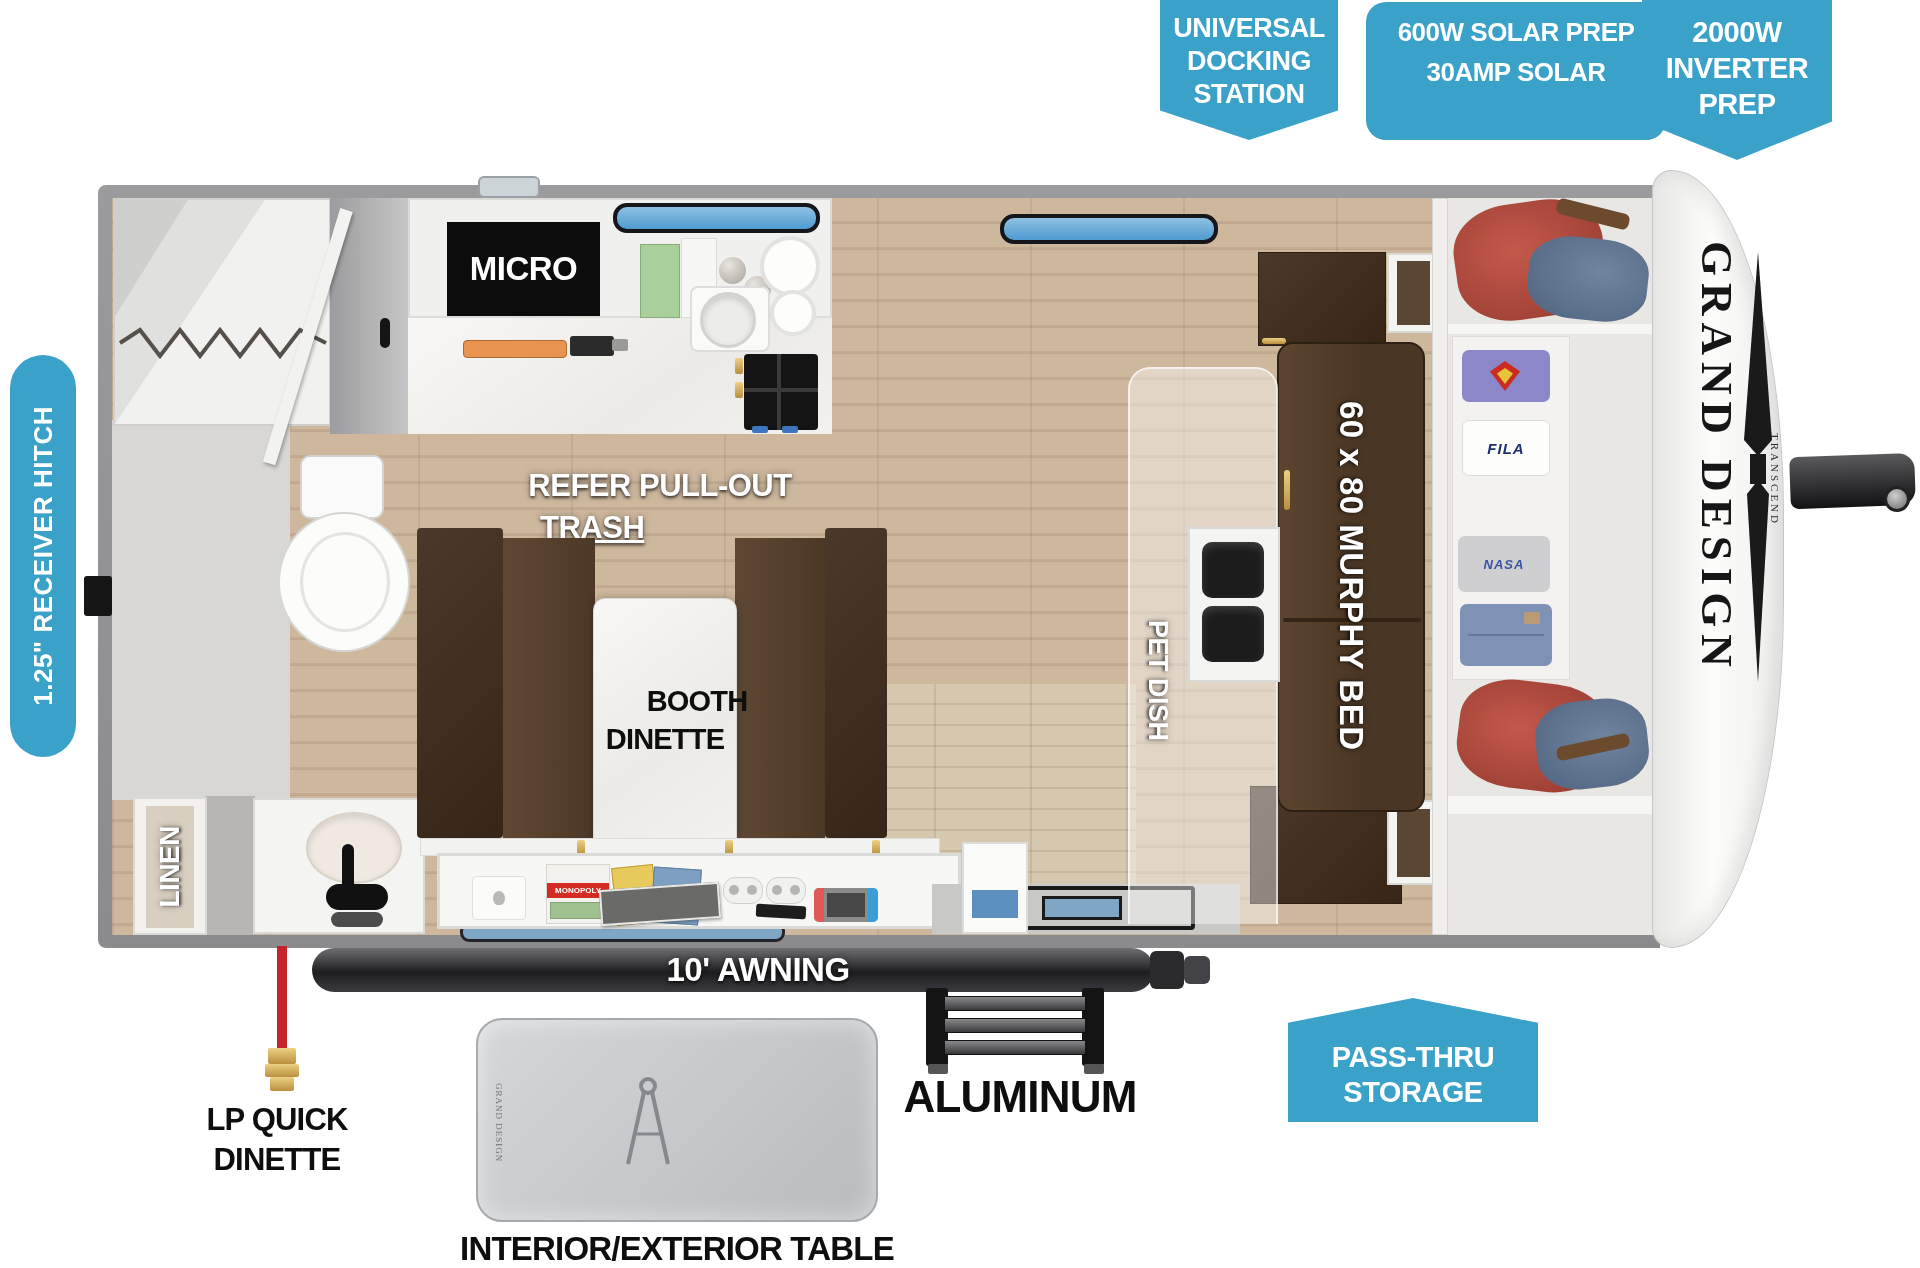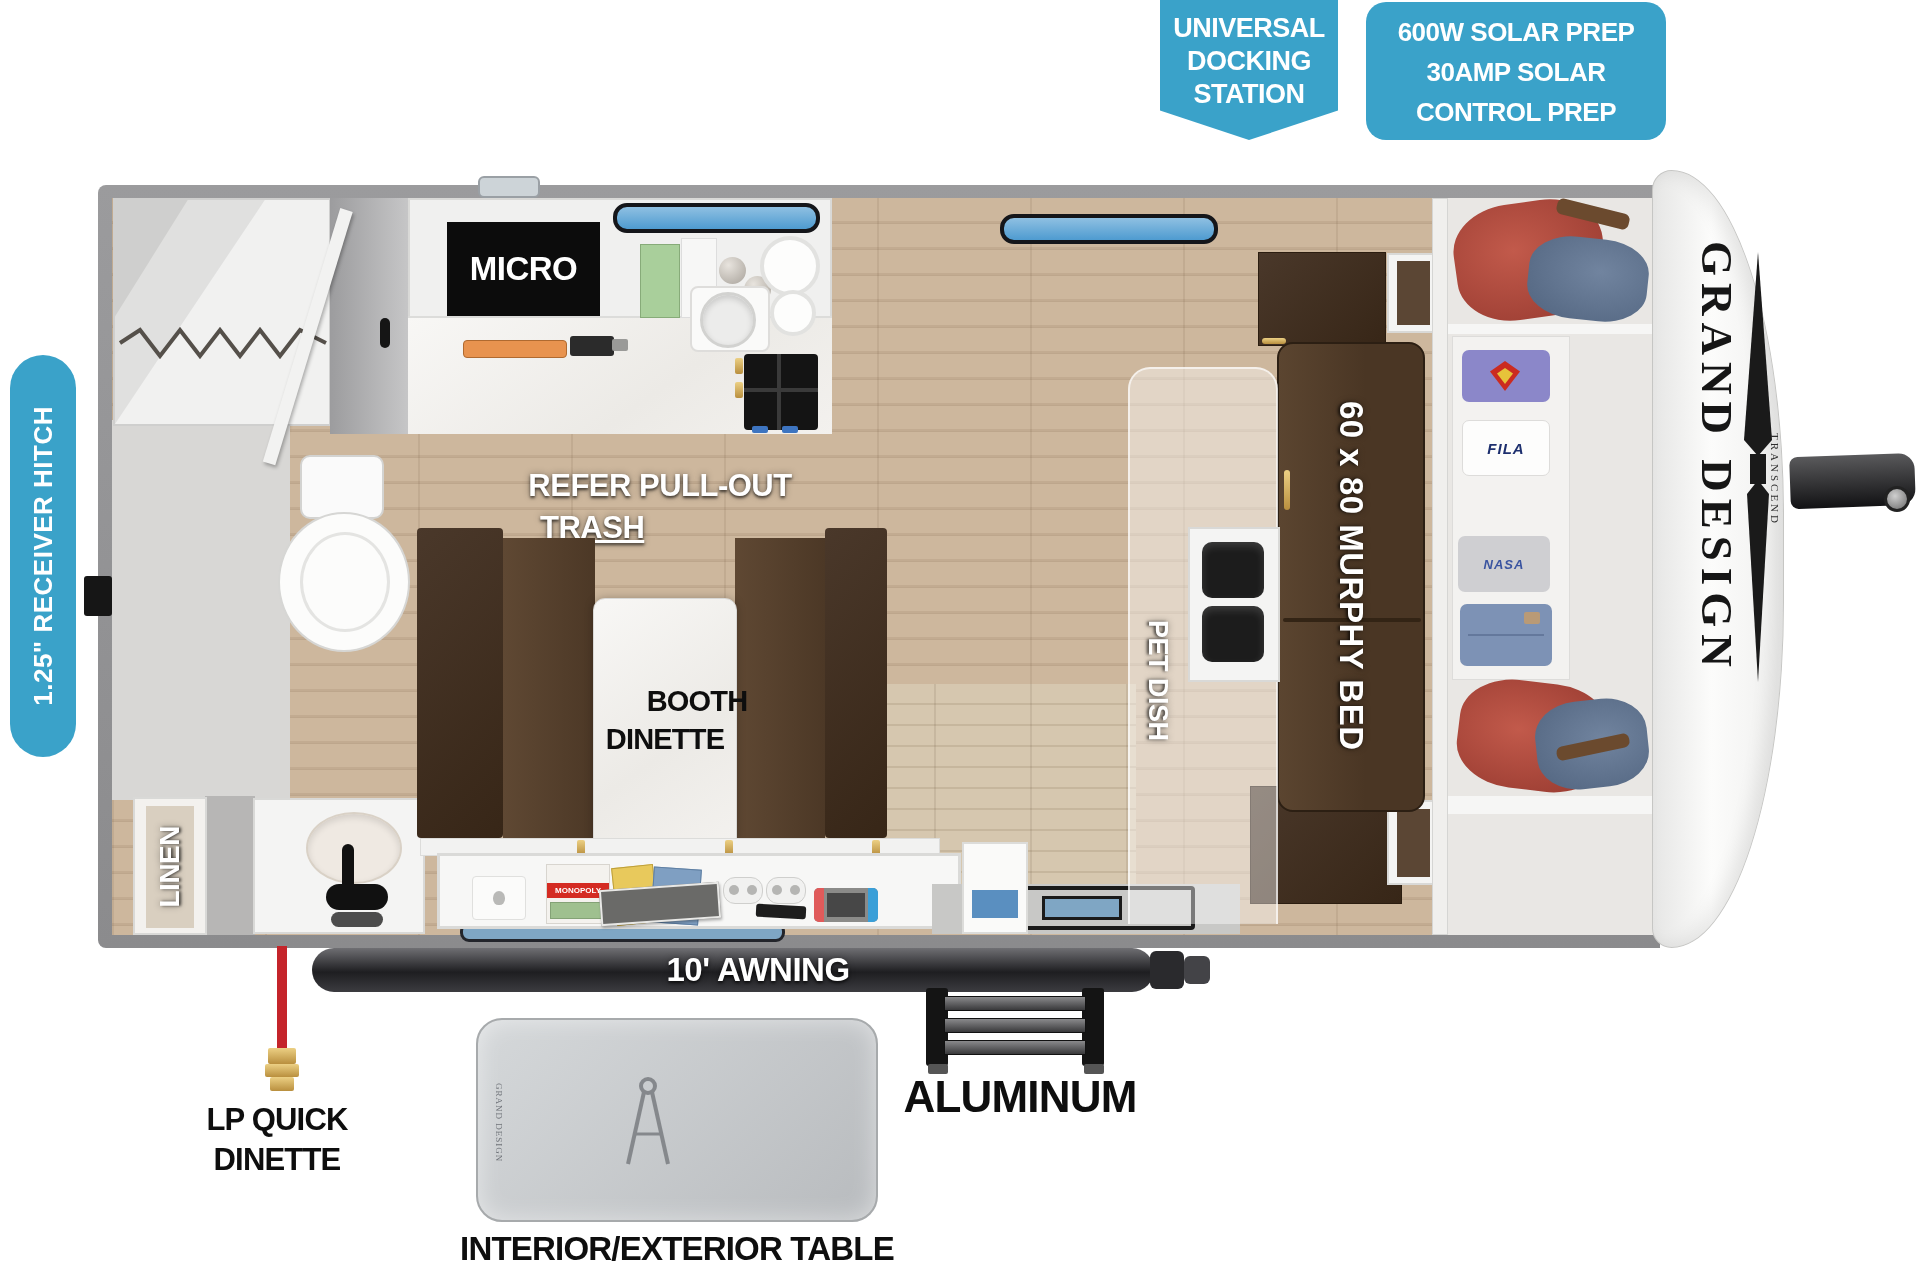--- a/index.html
+++ b/index.html
@@ -259,19 +259,27 @@
   <div class="abs lblk" style="left:377px;top:1230px;width:600px;font-size:33px;text-align:center;">INTERIOR/EXTERIOR TABLE</div>
 
   <div class="abs callout" style="left:1160px;top:0;width:178px;height:140px;clip-path:polygon(0 0,100% 0,100% 79%,50% 100%,0 79%);font-size:27px;line-height:33px;padding-top:12px;box-sizing:border-box;">
     <div>UNIVERSAL</div>
     <div>DOCKING</div>
     <div>STATION</div>
   </div>
   <div class="abs callout" style="left:1366px;top:2px;width:300px;height:138px;border-radius:20px;font-size:26px;line-height:40px;padding-top:10px;box-sizing:border-box;">
     <div>600W SOLAR PREP</div>
     <div>30AMP SOLAR</div>
-    <div>CONTROL PREP</div>
+  </div>
+  <div class="abs callout" style="left:1642px;top:0;width:190px;height:160px;clip-path:polygon(0 0,100% 0,100% 76%,50% 100%,0 76%);font-size:29px;line-height:36px;padding-top:14px;box-sizing:border-box;">
+    <div>2000W</div>
+    <div>INVERTER</div>
+    <div>PREP</div>
   </div>
   <div class="abs callout flexc" style="left:10px;top:355px;width:66px;height:402px;border-radius:33px;">
     <span class="vtext-up" style="font-size:26px;letter-spacing:.5px;">1.25" RECEIVER HITCH</span>
   </div>
+  <div class="abs callout" style="left:1288px;top:998px;width:250px;height:124px;clip-path:polygon(50% 0,100% 20%,100% 100%,0 100%,0 20%);font-size:29px;line-height:35px;padding-top:42px;box-sizing:border-box;">
+    <div>PASS-THRU</div>
+    <div>STORAGE</div>
+  </div>
 
 </div>
 
 </body></html>

